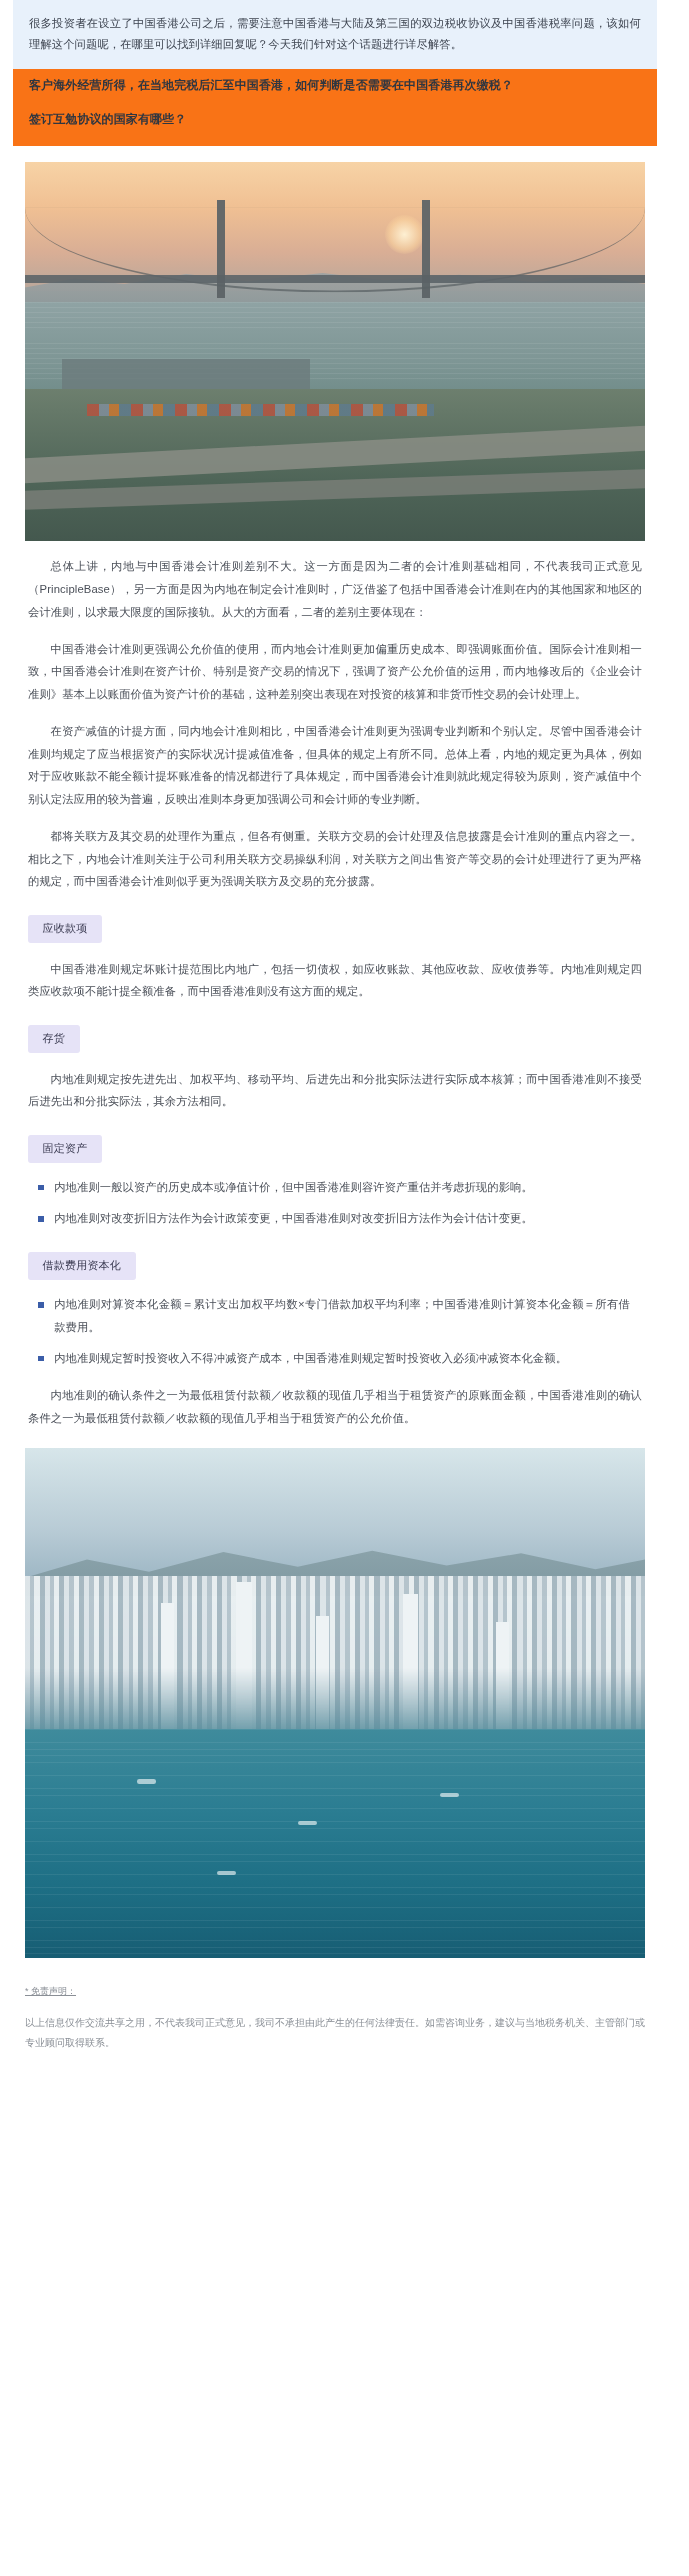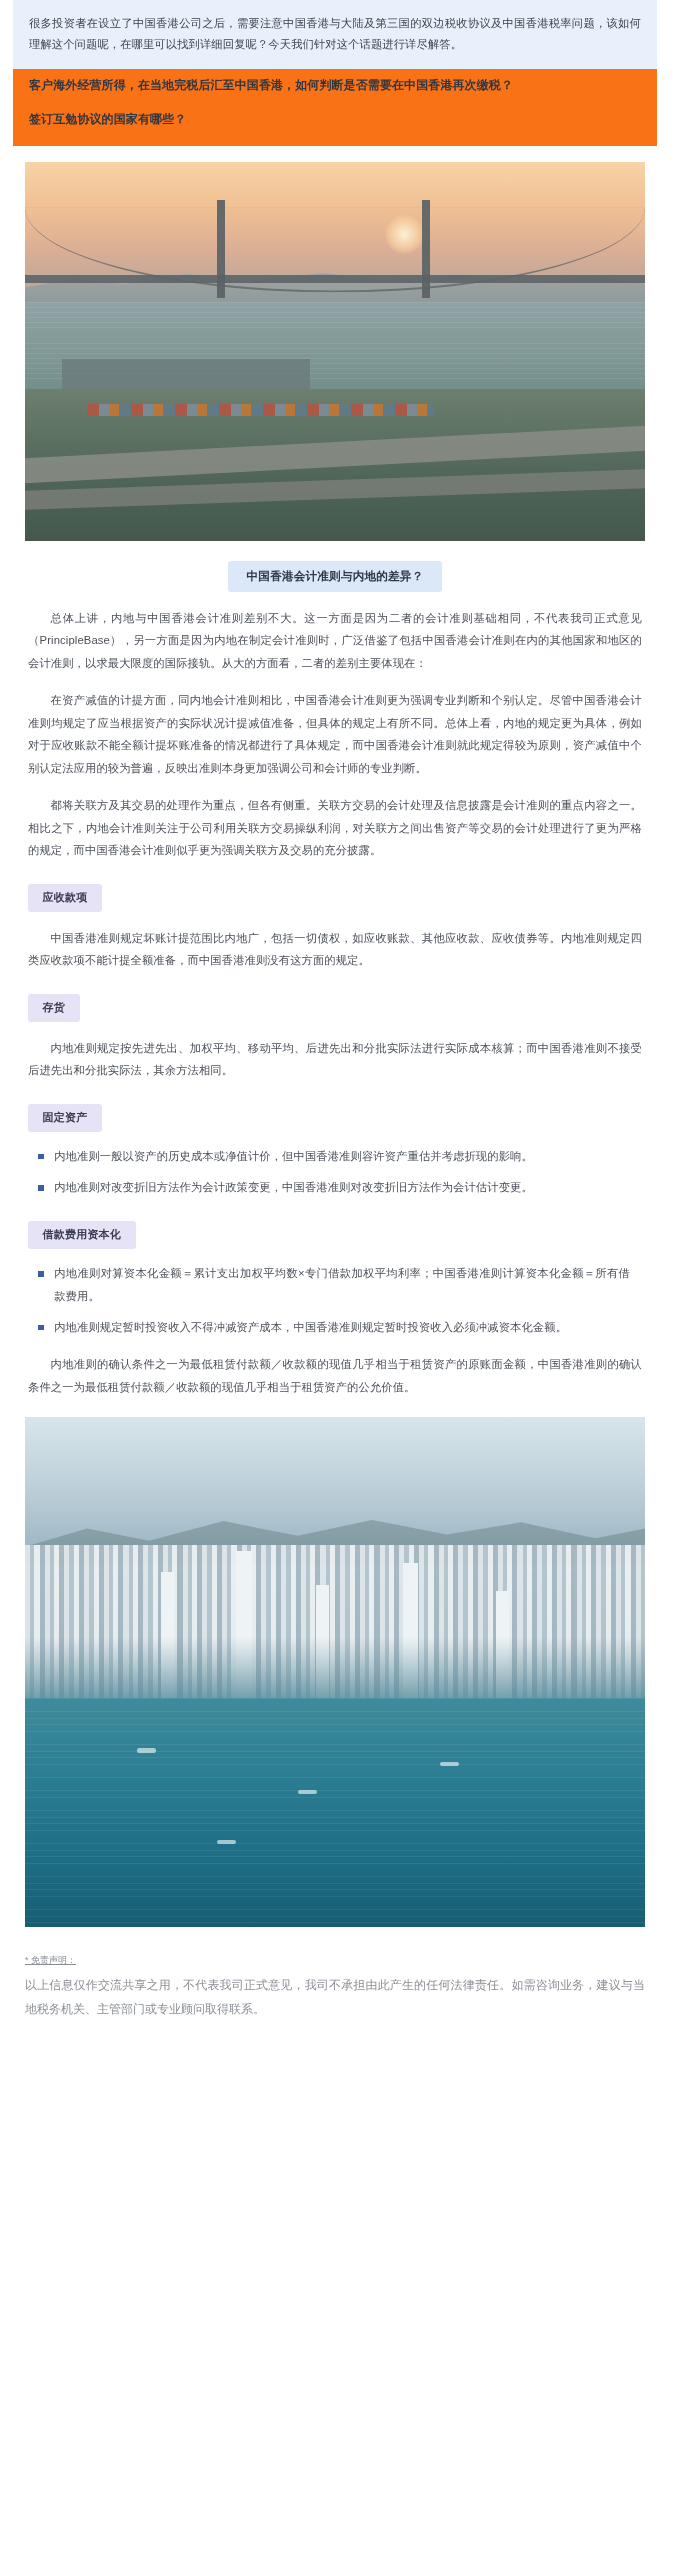--- a/index.html
+++ b/index.html
@@ -150,21 +150,21 @@
     letter-spacing: 0.1px;
   }
   .sub-pill-wrap {
     margin: 22px 0 2.9px 0;
   }
   .sub-pill {
     display: inline-block;
     background: #e6e3f7;
     color: #3b3b52;
     font-size: 11px;
-    font-weight: bold;
+    font-weight: normal;
     padding: 6.6px 14.6px;
     border-radius: 2.9px;
     letter-spacing: 0.2px;
   }
   ul.bullets {
     list-style: none;
     margin: 13px 12px 0 0;
     padding: 0 0 0 10.2px;
   }
   ul.bullets li {
@@ -232,25 +232,25 @@
     padding: 25px 25px 5.8px 25px;
     box-sizing: border-box;
   }
   .disclaimer .title {
     font-size: 9px;
     color: #8a8f96;
     line-height: 1.9;
     text-decoration: underline;
   }
   .disclaimer .txt {
-    font-size: 12px;
+    font-size: 10px;
     color: #8a8f96;
     line-height: 2.0;
     text-align: justify;
-    margin-top: 4px;
+    margin-top: 13px;
   }
 </style>
 </head>
 <body>
 
 <div class="page">
 
   <div class="intro-block">
     <div class="intro-text">很多投资者在设立了中国香港公司之后，需要注意中国香港与大陆及第三国的双边税收协议及中国香港税率问题，该如何理解这个问题呢，在哪里可以找到详细回复呢？今天我们针对这个话题进行详尽解答。</div>
   </div>
@@ -269,27 +269,25 @@
     <div class="bridge-deck"></div>
     <div class="tower-a"></div>
     <div class="tower-b"></div>
     <div class="pier"></div>
     <div class="shore"></div>
     <div class="containers"></div>
     <div class="road"></div>
     <div class="road2"></div>
   </div>
 
-  <div class="section-pill-wrap">
-    <div class="section-pill">中国香港会计准则与内地的差异？</div>
-  </div>
 
   <div class="body-wrap">
 
     <p class="para">总体上讲，内地与中国香港会计准则差别不大。这一方面是因为二者的会计准则基础相同，不代表我司正式意见（PrincipleBase），另一方面是因为内地在制定会计准则时，广泛借鉴了包括中国香港会计准则在内的其他国家和地区的会计准则，以求最大限度的国际接轨。从大的方面看，二者的差别主要体现在：</p>
+    <p class="para">中国香港会计准则更强调公允价值的使用，而内地会计准则更加偏重历史成本、即强调账面价值。国际会计准则相一致，中国香港会计准则在资产计价、特别是资产交易的情况下，强调了资产公允价值的运用，而内地修改后的《企业会计准则》基本上以账面价值为资产计价的基础，这种差别突出表现在对投资的核算和非货币性交易的会计处理上。</p>
     <p class="para">在资产减值的计提方面，同内地会计准则相比，中国香港会计准则更为强调专业判断和个别认定。尽管中国香港会计准则均规定了应当根据资产的实际状况计提减值准备，但具体的规定上有所不同。总体上看，内地的规定更为具体，例如对于应收账款不能全额计提坏账准备的情况都进行了具体规定，而中国香港会计准则就此规定得较为原则，资产减值中个别认定法应用的较为普遍，反映出准则本身更加强调公司和会计师的专业判断。</p>
     <p class="para">都将关联方及其交易的处理作为重点，但各有侧重。关联方交易的会计处理及信息披露是会计准则的重点内容之一。相比之下，内地会计准则关注于公司利用关联方交易操纵利润，对关联方之间出售资产等交易的会计处理进行了更为严格的规定，而中国香港会计准则似乎更为强调关联方及交易的充分披露。</p>
 
     <div class="sub-pill-wrap">
       <span class="sub-pill">应收款项</span>
     </div>
     <p class="para">中国香港准则规定坏账计提范围比内地广，包括一切债权，如应收账款、其他应收款、应收债券等。内地准则规定四类应收款项不能计提全额准备，而中国香港准则没有这方面的规定。</p>
 
     <div class="sub-pill-wrap">
       <span class="sub-pill">存货</span>

